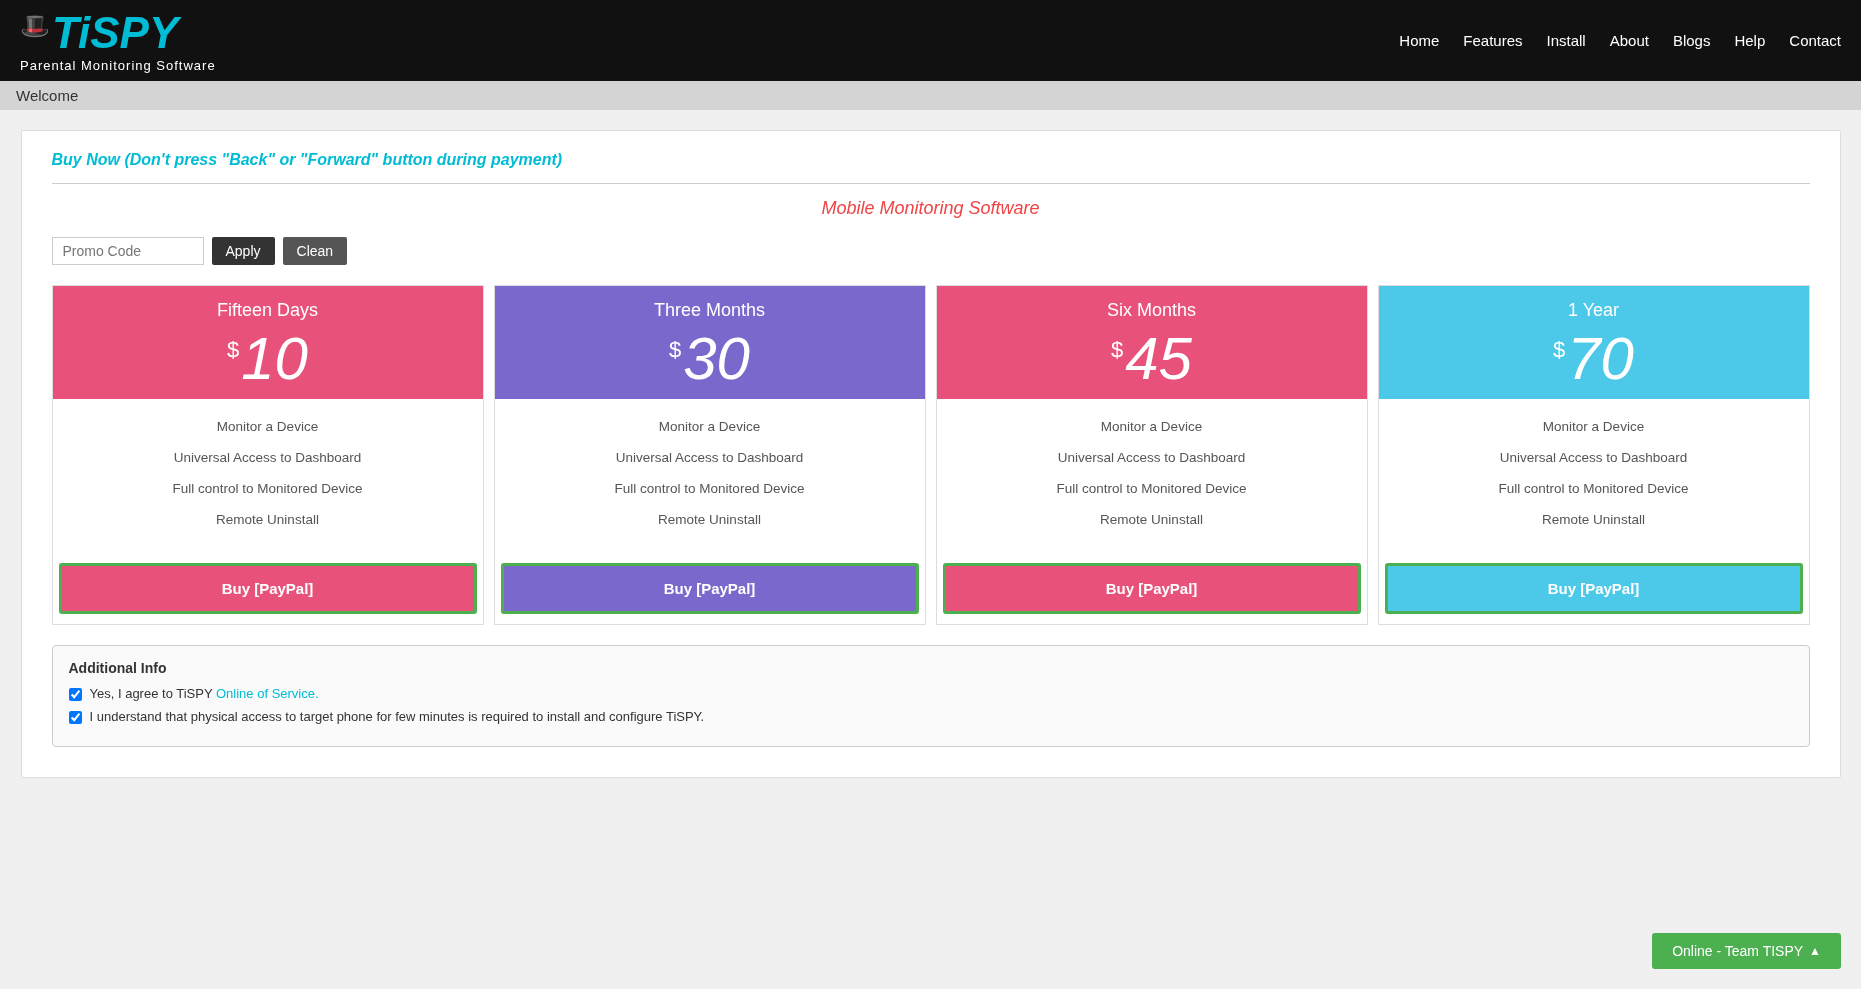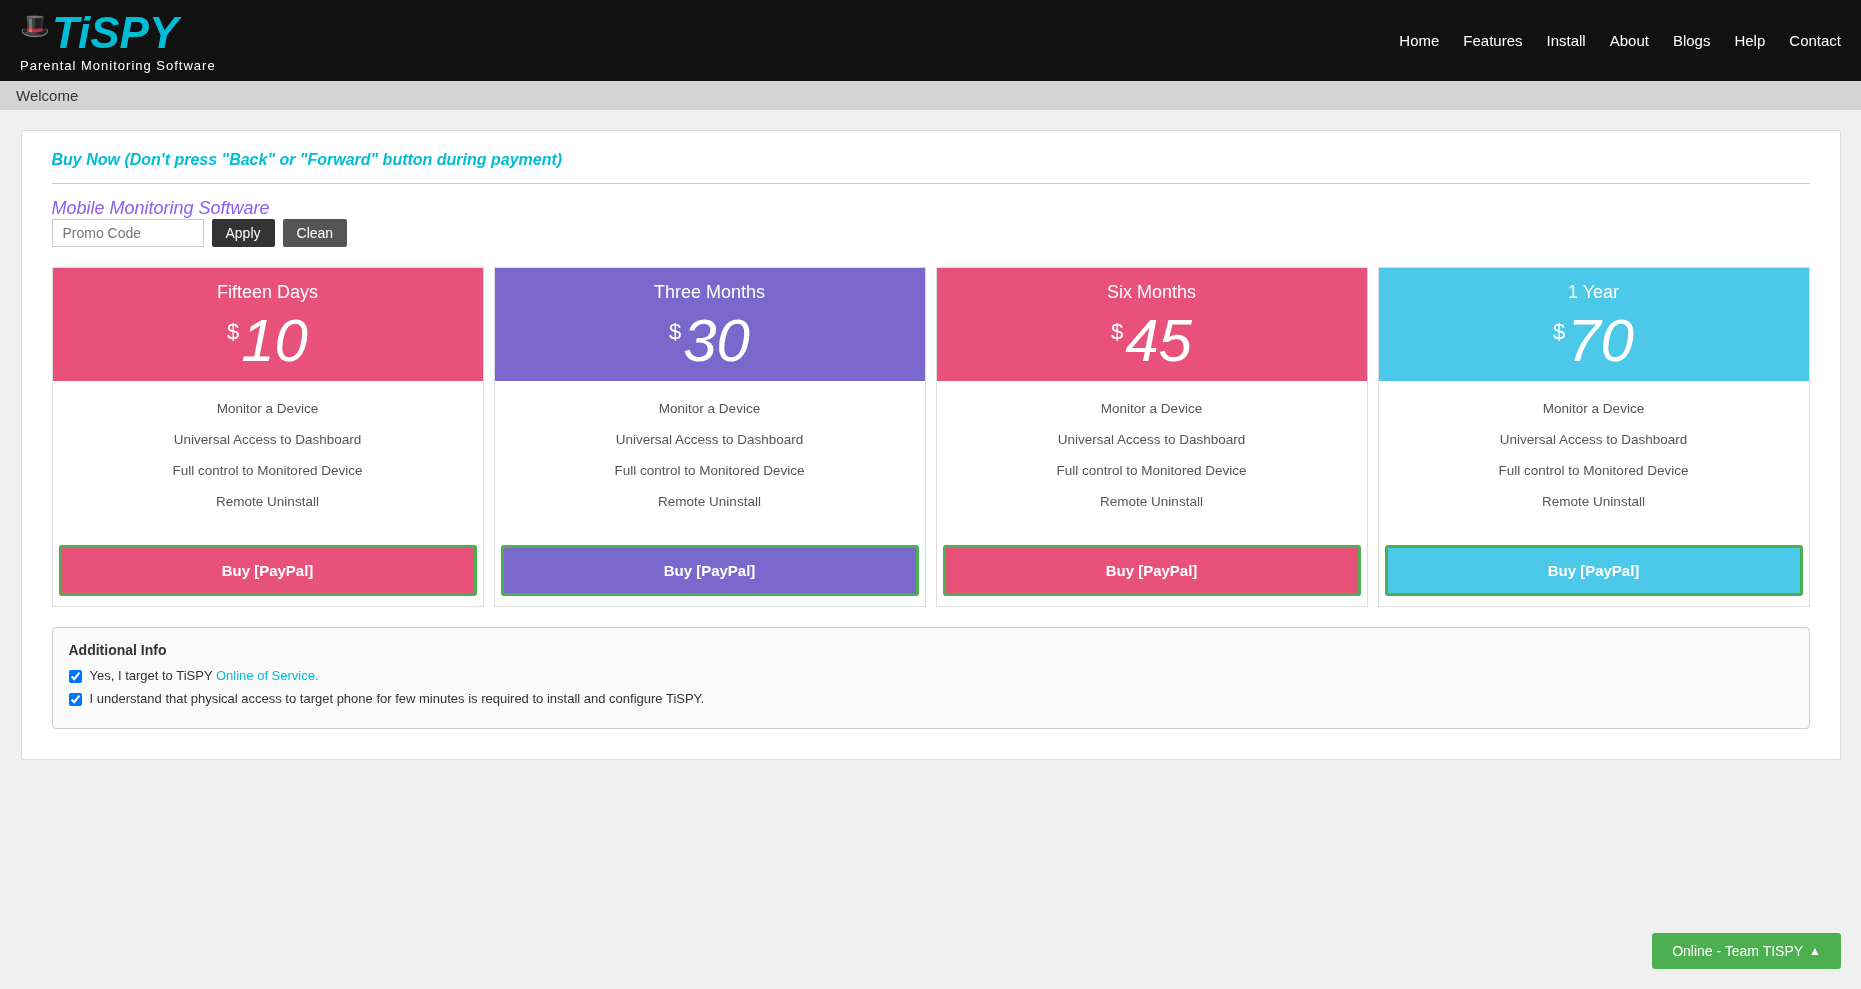--- a/index.html
+++ b/index.html
@@ -41,24 +41,25 @@
       font-size: 16px;
       font-style: italic;
       color: #333;
       margin-bottom: 14px;
     }
     .buy-notice span { color: #00bcd4; font-weight: bold; }
 
     hr.divider { border: none; border-top: 1px solid #ccc; margin-bottom: 14px; }
 
     .subtitle {
-      text-align: left;
-      color: #8b5cf6;
+      text-align: center;
+      color: #ef4444;
       font-size: 18px;
       font-style: italic;
+      margin-bottom: 18px;
     }
 
     
     .promo-row { display: flex; align-items: center; gap: 8px; margin-bottom: 20px; }
     .promo-input {
       border: 1px solid #ccc;
       padding: 5px 10px;
       font-size: 14px;
       width: 152px;
       color: #999;
@@ -322,21 +323,21 @@
       <button class="card-buy-btn btn-cyan-bg">Buy [PayPal]</button>
     </div>
 
   </div>
 
   <div class="additional-info">
     <div class="info-title">Additional Info</div>
     <label>
       <input type="checkbox" checked="" style="">
       <span>
-        <span>Yes, I target to TiSPY </span><a href="#">Online of Service.</a>
+        <span>Yes, I agree to TiSPY </span><a href="#">Online of Service.</a>
       </span>
     </label>
     <label>
       <input type="checkbox" checked="" style="">
       <span>I understand that physical access to target phone for few minutes is required to install and configure TiSPY.</span>
     </label>
   </div>
 
 </div>
 

